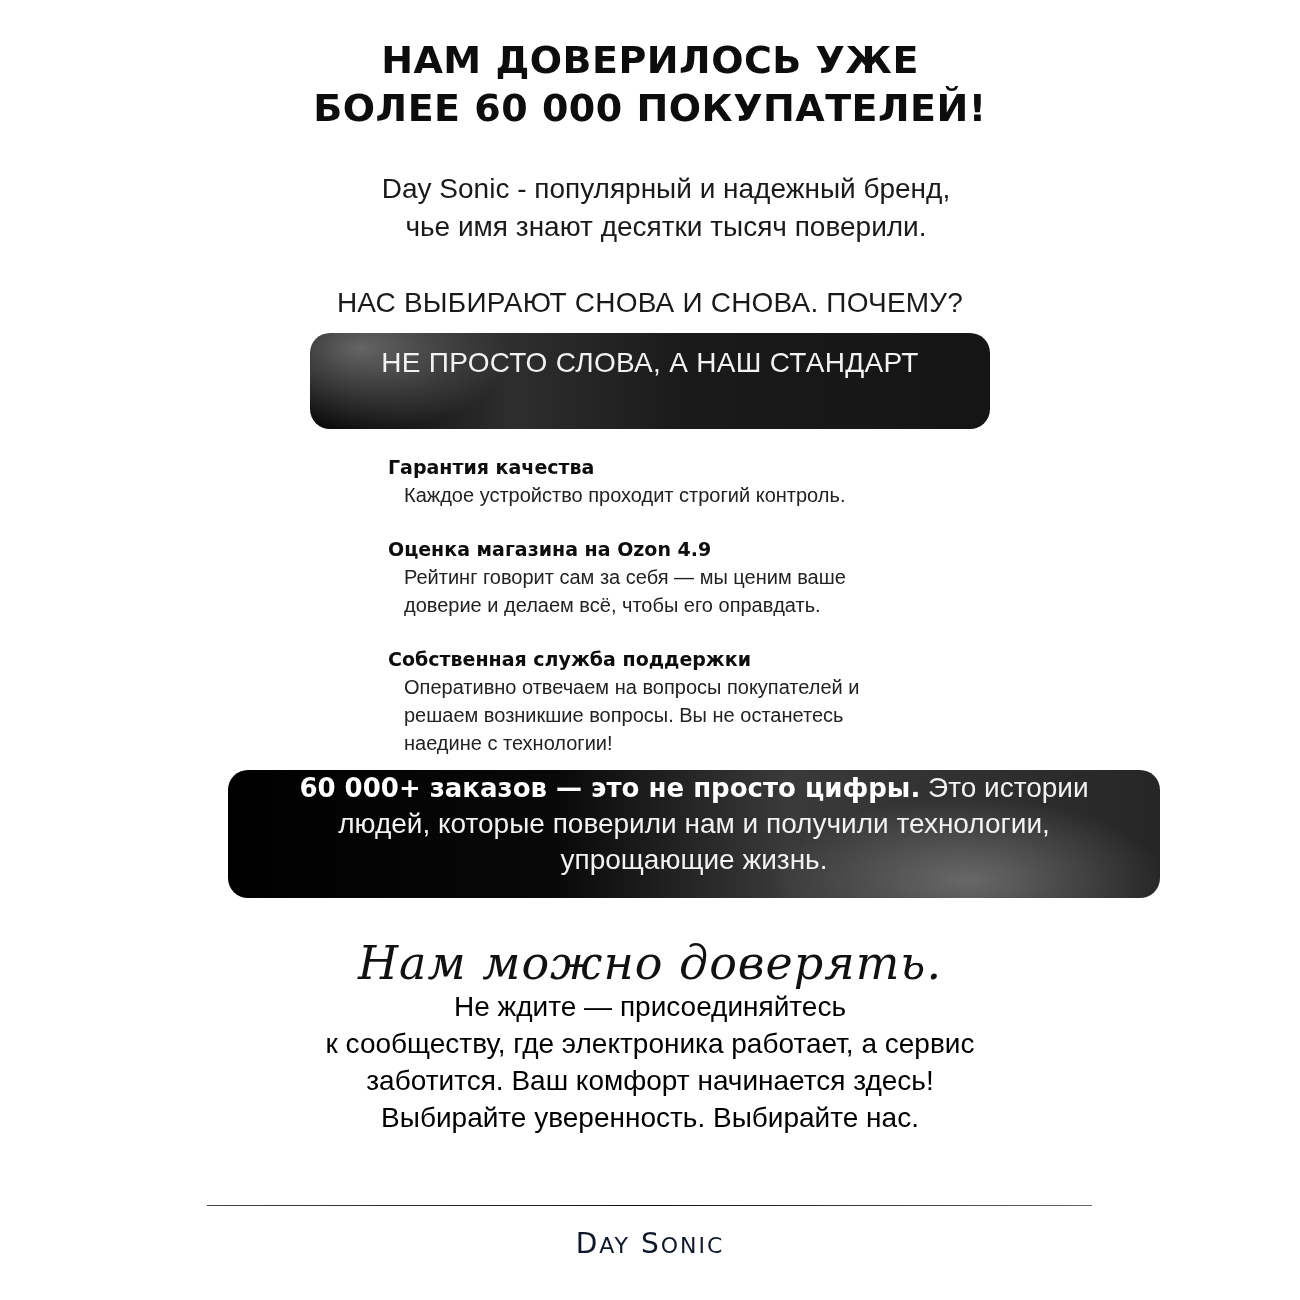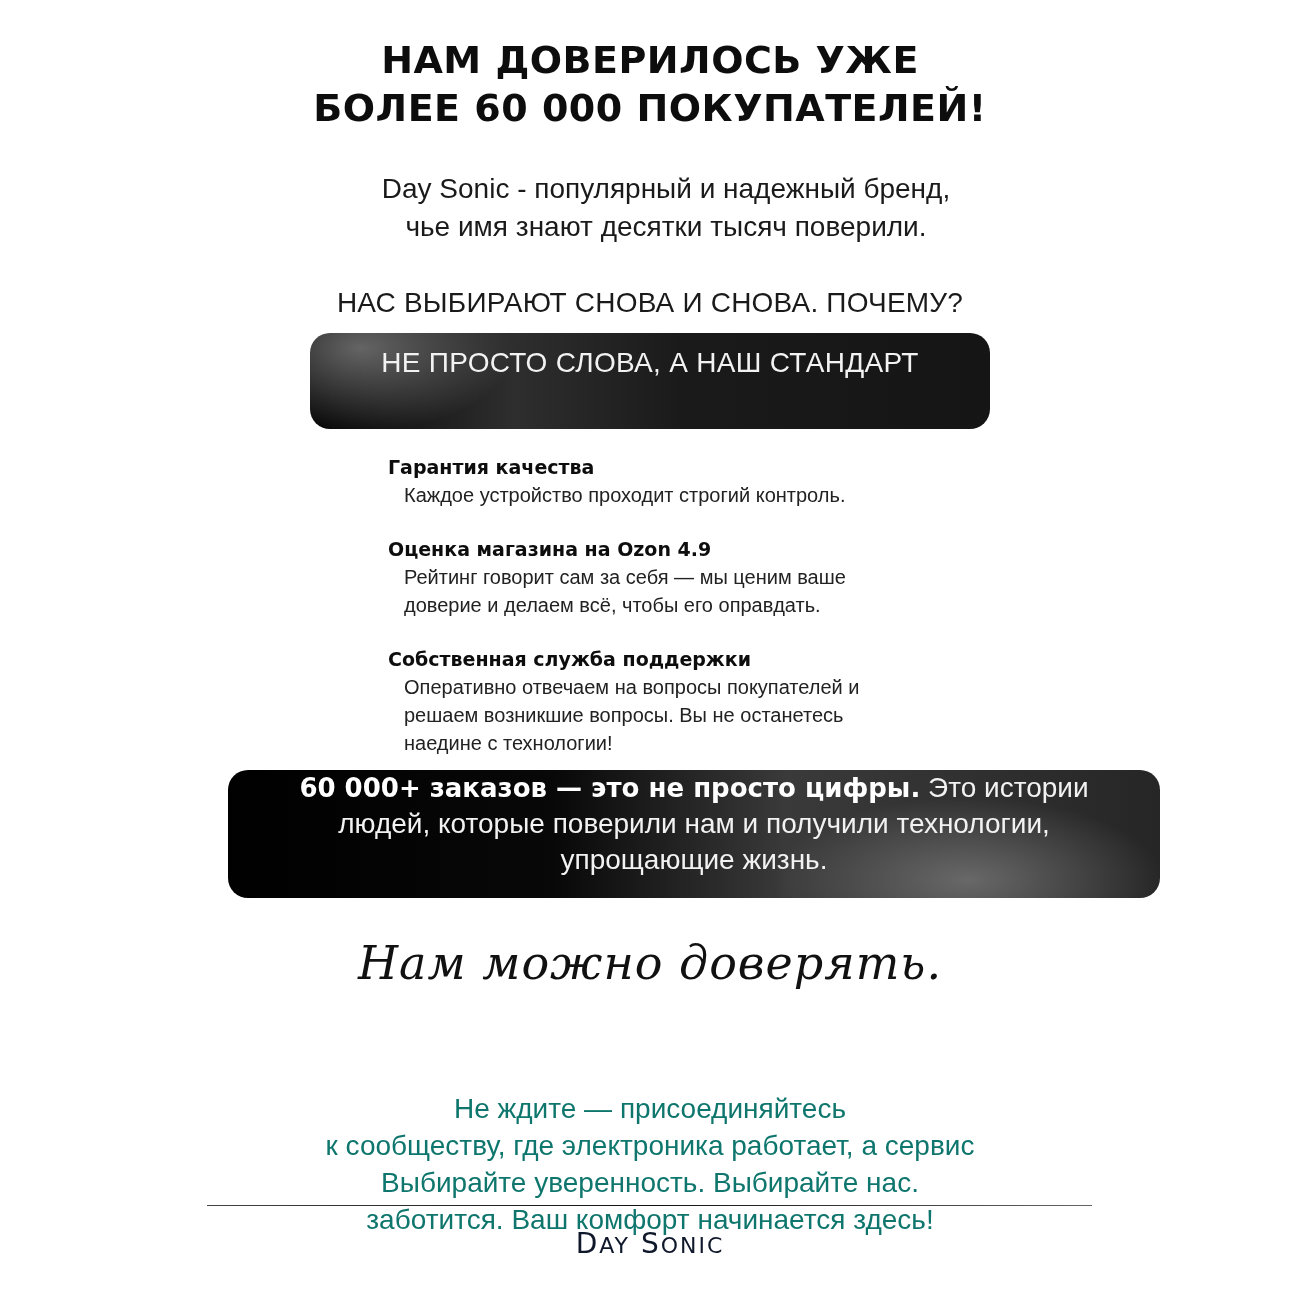--- a/index.html
+++ b/index.html
@@ -118,25 +118,25 @@
       font-family: "DejaVu Serif", serif;
       font-style: italic;
       font-size: 46px;
       line-height: 70px;
       color: #111111;
       letter-spacing: 1px;
     }
 
     .closing {
       left: 0; right: 0;
-      top: 1090px;
+      top: 988px;
       text-align: center;
       font-size: 28px;
       line-height: 37px;
-      color: #0f766e;
+      color: #000000;
     }
 
     .divider {
       left: 207px;
       top: 1205px;
       width: 885px;
       height: 1px;
       background: linear-gradient(90deg, #444 0%, #111 50%, #666 100%);
     }
 
@@ -201,22 +201,22 @@
   <span class="line"><span class="bold">60 000+ заказов — это не просто цифры.</span><span> Это истории</span></span>
   <span class="line">людей, которые поверили нам и получили технологии,</span>
   <span class="line">упрощающие жизнь.</span>
 </div>
 
 <div class="abs signature">Нам можно доверять.</div>
 
 <div class="abs closing">
   <span class="line">Не ждите — присоединяйтесь</span>
   <span class="line">к сообществу, где электроника работает, а сервис</span>
+  <span class="line">заботится. Ваш комфорт начинается здесь!</span>
   <span class="line">Выбирайте уверенность. Выбирайте нас.</span>
-  <span class="line">заботится. Ваш комфорт начинается здесь!</span>
 </div>
 
 <div class="abs divider"></div>
 
 <div class="abs brand">
   <span>D</span><span class="sc">AY</span>
   <span>S</span><span class="sc">ONIC</span>
 </div>
 
 </body></html>

